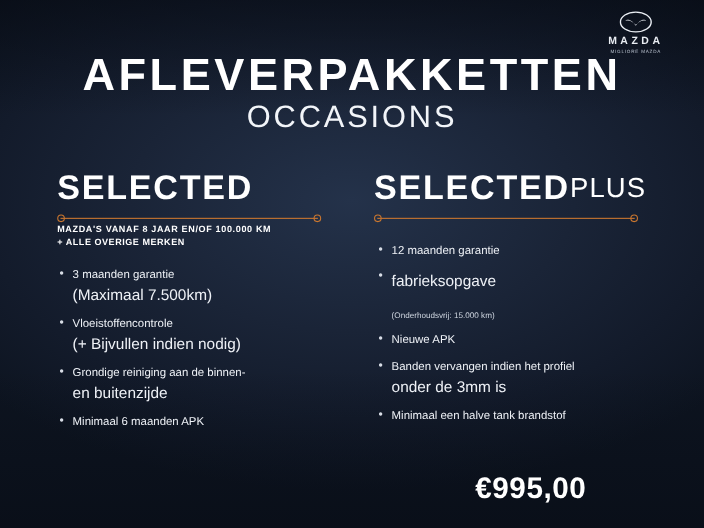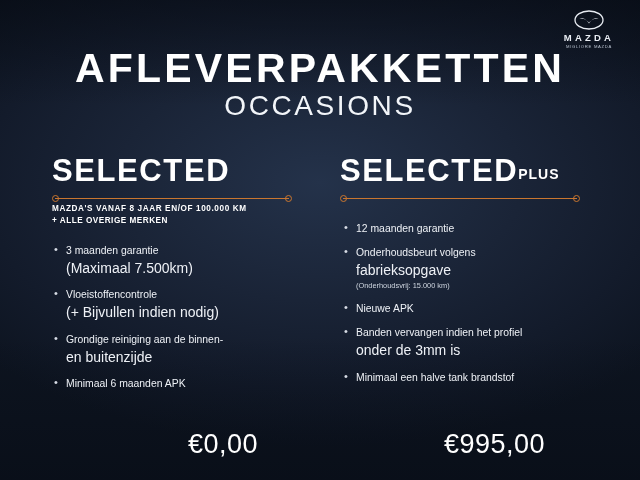--- a/index.html
+++ b/index.html
@@ -30,21 +30,21 @@
     inset: 0;
     background:
       linear-gradient(to bottom, rgba(6,10,18,0.55) 0%, rgba(6,10,18,0) 22%, rgba(6,10,18,0) 70%, rgba(6,10,18,0.5) 100%);
     pointer-events: none;
   }
 
   
   .logo {
     position: absolute;
     top: 10px;
-    right: 14px;
+    right: 25px;
     width: 74px;
     text-align: center;
   }
   .logo svg { display: block; margin: 0 auto; }
   .logo .wordmark {
     font-size: 9.5px;
     letter-spacing: 3.2px;
     margin-top: 2px;
     color: #e9edf3;
     font-weight: bold;
@@ -91,23 +91,23 @@
   .col-right { left: 340px; width: 268px; }
 
   .col-heading {
     font-size: 31px;
     font-weight: bold;
     letter-spacing: 1.6px;
     line-height: 1;
     white-space: nowrap;
   }
   .col-heading .plus {
-    font-size: 14px;
+    font-size: 25px;
     letter-spacing: 1px;
-    font-weight: bold;
+    font-weight: normal;
     vertical-align: 2px;
   }
 
   
   .divider {
     position: relative;
     height: 9px;
     margin-top: 8px;
     width: 240px;
   }
@@ -164,39 +164,39 @@
     font-size: 11px;
   }
   .list li .sub {
     display: block;
     font-size: 14px;
   }
   .list li .tiny {
     display: block;
     font-size: 7.4px;
     color: #cfd6e0;
-    margin-top: 1px;
+    margin-top: 17px;
   }
 
   
   .col-right .list { margin-top: 18px; }
   .col-right .list li { padding-left: 16px; }
   .col-right .list li::before { left: 4px; }
 
   
   .price {
     position: absolute;
     bottom: 20px;
     font-size: 27px;
     letter-spacing: 0.5px;
     color: #ffffff;
     font-weight: normal;
   }
   .price-left  { left: 188px; }
-  .price-right { left: 444px; }
+  .price-right { left: 432px; font-weight: bold; }
 </style>
 </head>
 <body>
 
 <div id="page">
 
   <div class="logo">
     <span>
       <svg width="30" height="20" viewBox="0 0 60 40" aria-hidden="true">
         <ellipse cx="30" cy="20" rx="28" ry="18" fill="none" stroke="#e9edf3" stroke-width="2.6"></ellipse>
@@ -249,33 +249,31 @@
     <div class="divider">
       <span class="dot l"></span>
       <span class="line"></span>
       <span class="dot r"></span>
     </div>
     <ul class="list">
       <li>
         <span>12 maanden garantie</span>
       </li>
       <li>
-        <span>Onderhoudsbeurt volgens</span>
         <span class="sub">fabrieksopgave</span>
         <span class="tiny">(Onderhoudsvrij: 15.000 km)</span>
       </li>
       <li>
         <span>Nieuwe APK</span>
       </li>
       <li>
         <span>Banden vervangen indien het profiel</span>
         <span class="sub">onder de 3mm is</span>
       </li>
       <li>
         <span>Minimaal een halve tank brandstof</span>
       </li>
     </ul>
   </div>
 
-  <div class="price price-left">€0,00</div>
   <div class="price price-right">€995,00</div>
 
 </div>
 
 </body></html>

